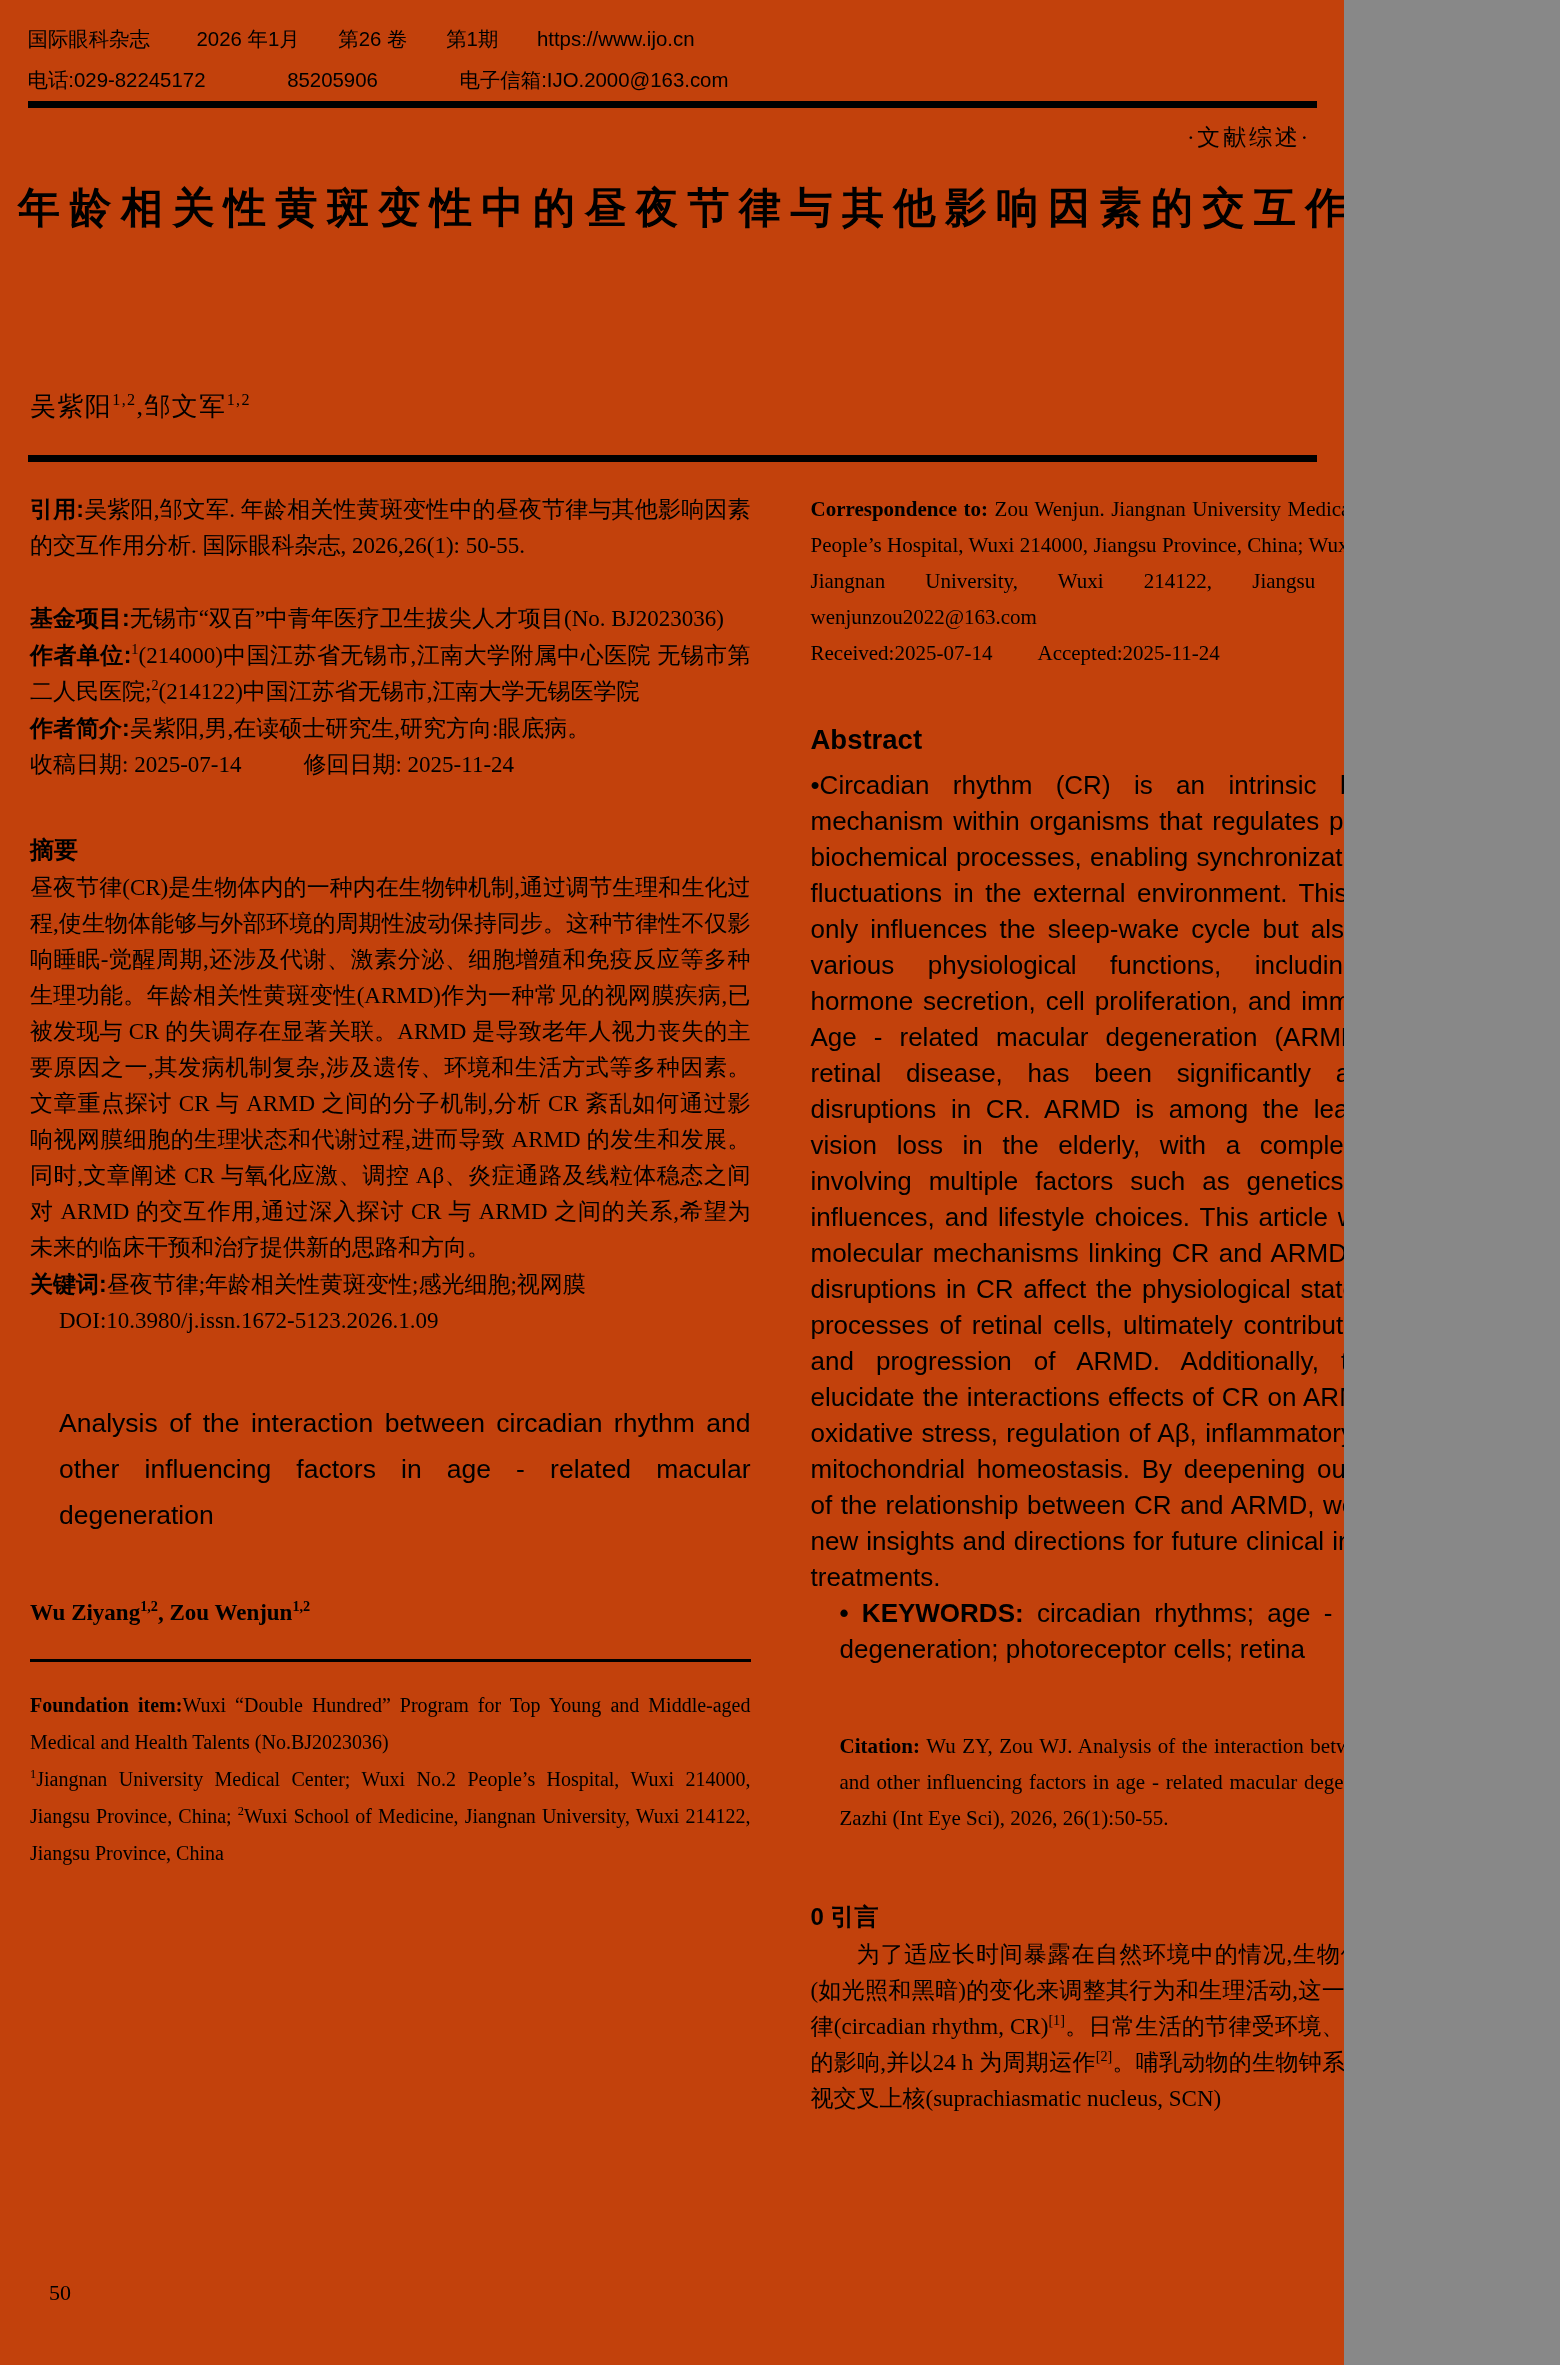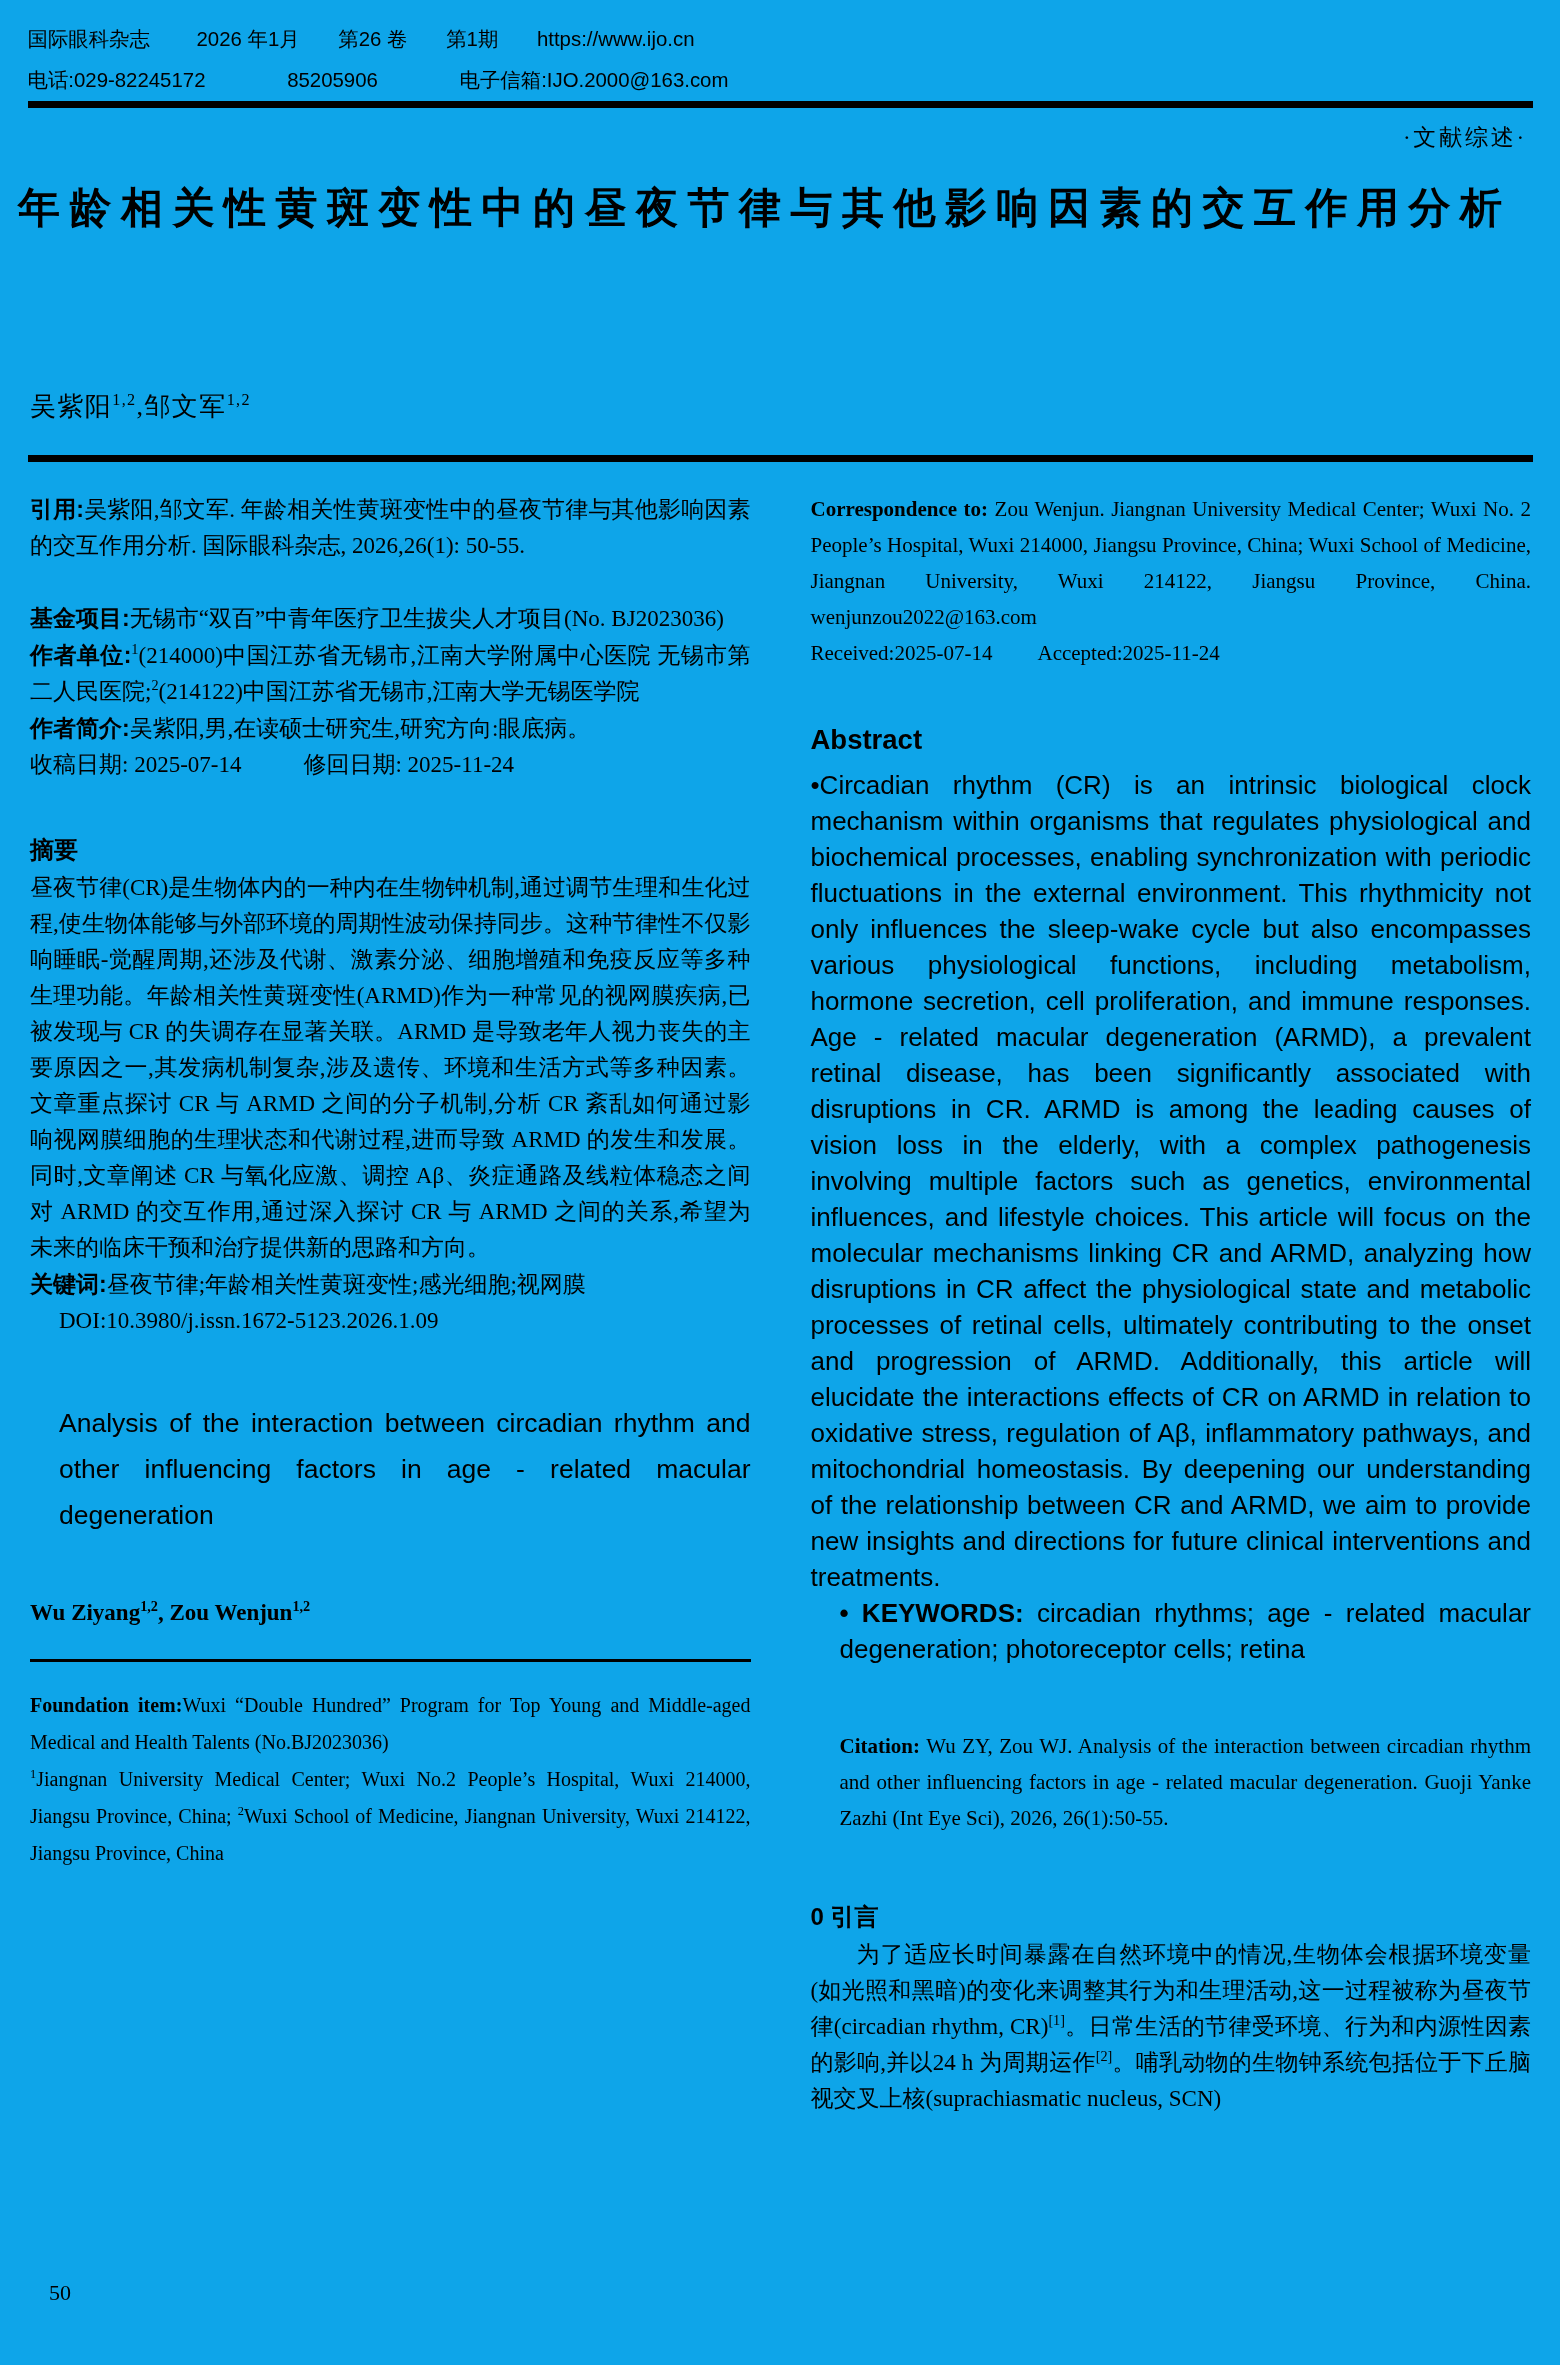--- a/index.html
+++ b/index.html
@@ -1,20 +1,20 @@
 <!DOCTYPE html>
 <html style="font-size:7.6px"><head>
 <meta charset="utf-8">
 <style>
   * { margin:0; padding:0; box-sizing:border-box; }
   html,body { background:#888; }
   .page {
     position:relative;
-    width:1560px; height:2366px;
-    background:#0ea5e9;
+    width:1344px; height:2366px;
+    background:#c2410c;
     color:#000;
     font-family:"Liberation Serif","DejaVu Serif",serif;
     overflow:hidden;
   }
   
   .hdr { position:absolute; top:19px; left:27.5px; right:27.5px;
          font-size:20.4px; line-height:41px; font-family:"Liberation Sans","DejaVu Sans",sans-serif; }
   .hdr-row { white-space:nowrap; }
   .hdr-row span { display:inline-block; }
   .sp-a { margin-right:41px; }

